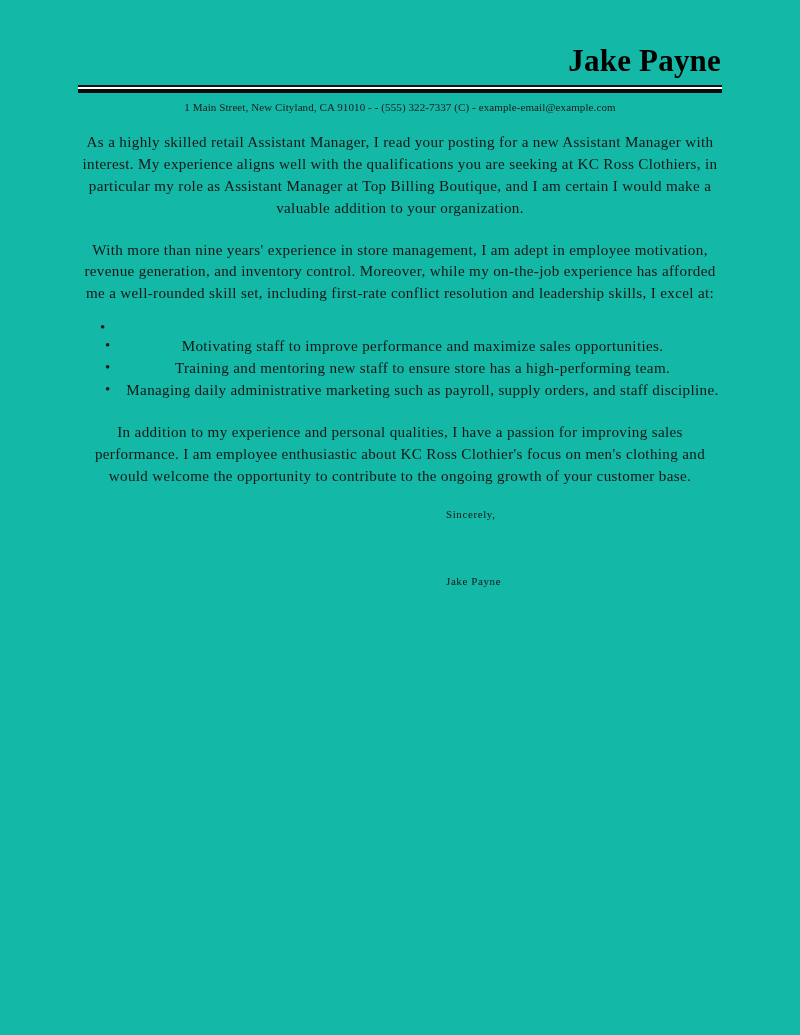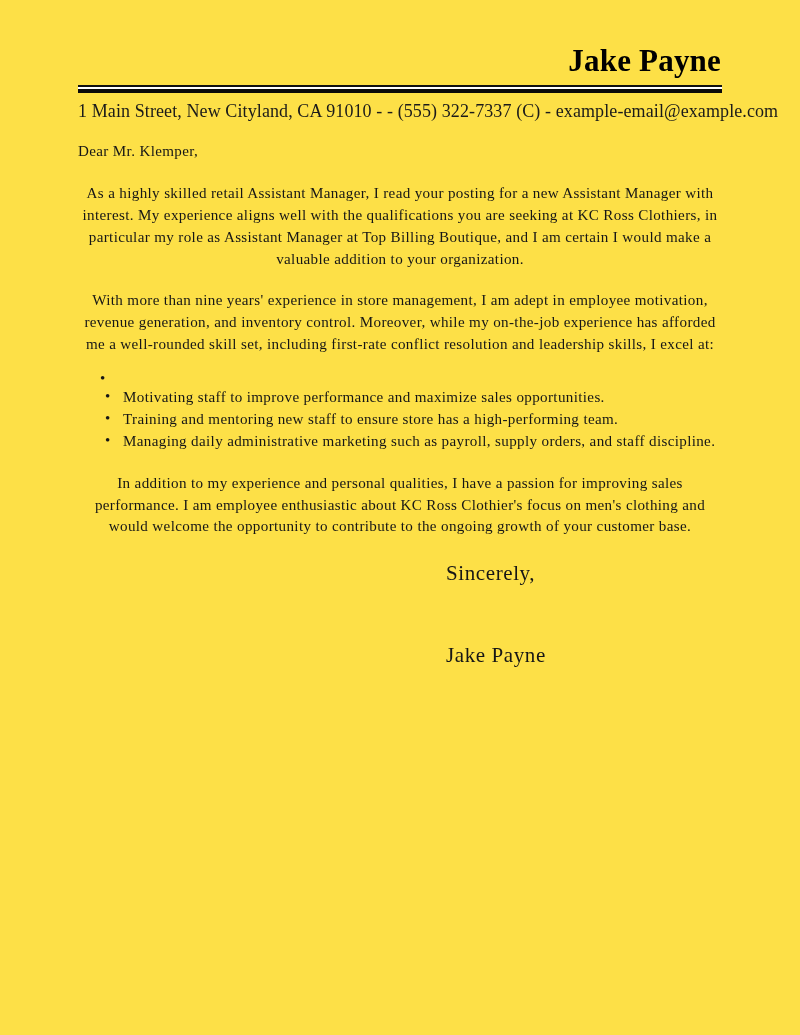--- a/index.html
+++ b/index.html
@@ -12,21 +12,21 @@
     height: 1035px;
     font-family: "Liberation Serif", "DejaVu Serif", serif;
     color: #111111;
     -webkit-font-smoothing: antialiased;
   }
 
   .page {
     position: relative;
     width: 800px;
     height: 1035px;
-    background: #fde047;
+    background: #14b8a6;
     box-sizing: border-box;
     overflow: hidden;
   }
 
   .letter {
     position: absolute;
     left: 78px;
     top: 0;
     width: 644px;
   }
@@ -62,21 +62,21 @@
   }
   .rule-thick {
     height: 4px;
     background: #0a0a0a;
     width: 100%;
   }
 
   .contact-line {
     margin-top: 8px;
     text-align: center;
-    font-size: 18px;
+    font-size: 11px;
     letter-spacing: 0.1px;
     color: #1a1a1a;
     white-space: nowrap;
   }
 
   
   .body-block {
     margin-top: 19px;
     font-size: 15.1px;
     line-height: 1.45;
@@ -100,20 +100,21 @@
   .bullets {
     list-style: none;
     margin: 0 0 20px 0;
     padding: 0;
   }
   .bullets li {
     position: relative;
     padding-left: 45px;
     margin: 0;
     min-height: 10px;
+    text-align: center;
   }
   .bullets li::before {
     content: "\2022";
     position: absolute;
     left: 27px;
     top: -1px;
     font-size: 15px;
     line-height: 1.45;
     color: #161616;
   }
@@ -123,21 +124,21 @@
   }
   .bullets li.empty-bullet::before {
     left: 22px;
     top: -6px;
   }
 
   
   .signature {
     margin-top: 11px;
     padding-left: 368px;
-    font-size: 21px;
+    font-size: 11px;
     letter-spacing: 0.6px;
     line-height: 1.45;
     color: #161616;
   }
   .sign-off {
     margin: 0;
   }
   .signer-name {
     margin: 51px 0 0 0;
   }
@@ -155,21 +156,20 @@
         <div class="rule-thin"></div>
         <div class="rule-gap"></div>
         <div class="rule-thick"></div>
       </div>
 
       <div class="contact-line">1 Main Street, New Cityland, CA 91010 - - (555) 322-7337 (C) - example-email@example.com</div>
     </div>
 
     <div class="body-block">
 
-      <p class="salutation">Dear Mr. Klemper,</p>
 
       <p class="para">As a highly skilled retail Assistant Manager, I read your posting for a new Assistant Manager with interest. My experience aligns well with the qualifications you are seeking at KC Ross Clothiers, in particular my role as Assistant Manager at Top Billing Boutique, and I am certain I would make a valuable addition to your organization.</p>
 
       <p class="para tight-below">With more than nine years' experience in store management, I am adept in employee motivation, revenue generation, and inventory control. Moreover, while my on-the-job experience has afforded me a well-rounded skill set, including first-rate conflict resolution and leadership skills, I excel at:</p>
 
       <ul class="bullets">
         <li class="empty-bullet"></li>
         <li>Motivating staff to improve performance and maximize sales opportunities.</li>
         <li>Training and mentoring new staff to ensure store has a high-performing team.</li>
         <li>Managing daily administrative marketing such as payroll, supply orders, and staff discipline.</li>

